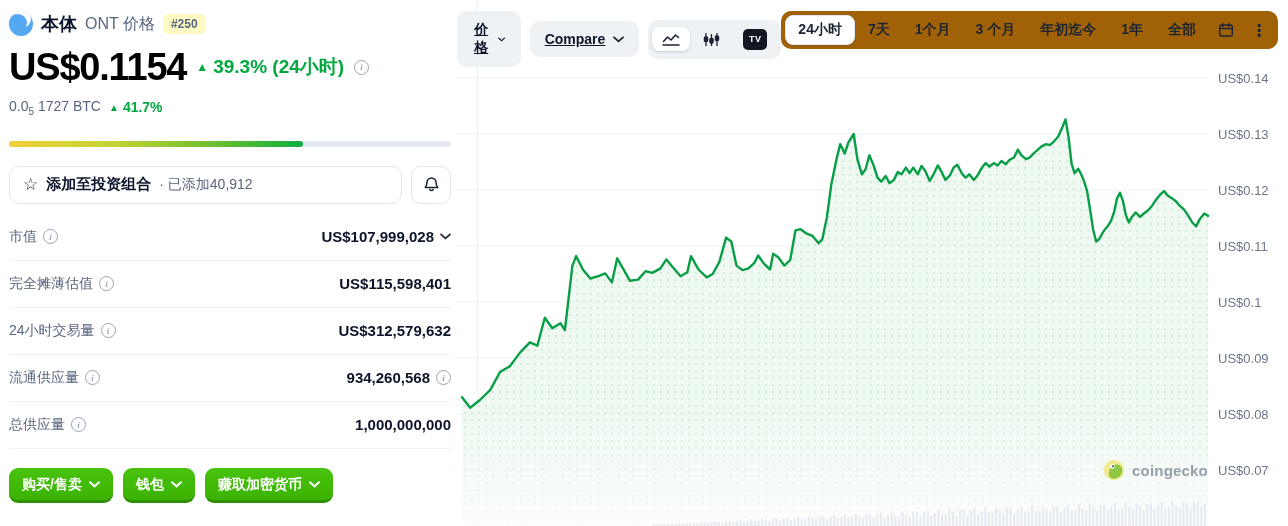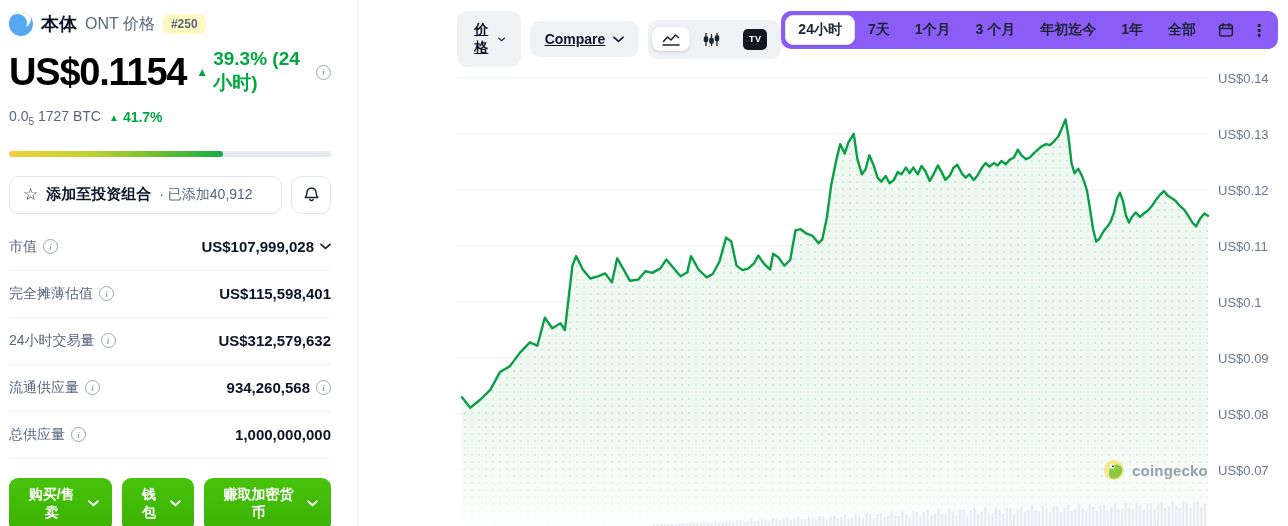--- a/index.html
+++ b/index.html
@@ -3,21 +3,21 @@
 <meta charset="utf-8">
 <style>
   html,body{margin:0;padding:0;}
   body{
     width:1288px;height:526px;position:relative;overflow:hidden;
     background:#ffffff;color:#0d1429;
     font-family:"Liberation Sans","DejaVu Sans",sans-serif;
     -webkit-font-smoothing:antialiased;
   }
   
-  .left-panel{position:absolute;left:0;top:0;width:358px;height:526px;
+  .left-panel{position:absolute;left:0;top:0;width:478px;height:526px;
     border-right:1px solid #eff2f5;padding:10px 26px 0 9px;box-sizing:border-box;}
   .coin-row{display:flex;align-items:center;gap:8px;margin-top:2px;}
   .coin-logo{width:24px;height:24px;border-radius:50%;background:#55a8f2;position:relative;overflow:hidden;flex:0 0 auto;}
   .coin-logo::before{content:"";position:absolute;width:18px;height:18px;border-radius:50%;background:#fff;left:4px;top:-2px;}
   .coin-logo::after{content:"";position:absolute;width:18px;height:18px;border-radius:50%;background:#55a8f2;left:0px;top:2px;}
   .coin-name{font-size:18px;font-weight:700;color:#0d1429;}
   .coin-sub{font-size:16px;color:#58667e;}
   .rank-badge{background:#fef9c3;color:#58667e;font-size:12px;font-weight:600;padding:3px 8px;border-radius:6px;}
   .price-row{display:flex;align-items:center;gap:10px;margin-top:12px;}
   .price{font-size:38px;font-weight:700;letter-spacing:-1.2px;color:#000000;line-height:1;}
@@ -52,21 +52,21 @@
   
   .controls{position:absolute;left:457px;top:11px;right:10px;display:flex;justify-content:space-between;align-items:flex-start;}
   .left-controls{display:flex;gap:9px;align-items:center;text-decoration:underline;}
   .ctrl-btn{background:#eff2f5;border-radius:10px;padding:10px 15px;font-size:14px;font-weight:600;color:#0d1429;
     display:flex;gap:8px;align-items:center;border:none;cursor:pointer;font-family:inherit;}
   .seg{background:#eff2f5;border-radius:10px;padding:4px;display:flex;align-items:center;gap:3px;}
   .seg-item{padding:5px 10px;border-radius:8px;display:flex;align-items:center;cursor:pointer;}
   .seg-item.active{background:#fff;box-shadow:0 1px 3px rgba(20,30,60,.18);}
   .tv-icon{width:24px;height:21px;background:#131722;border-radius:5px;color:#fff;font-weight:800;
     font-size:9px;display:flex;align-items:center;justify-content:center;letter-spacing:.5px;}
-  .time-bar{background:#8b5cf6;border-radius:10px;padding:4px;display:flex;align-items:center;gap:1px;}
+  .time-bar{background:#a16207;border-radius:10px;padding:4px;display:flex;align-items:center;gap:1px;}
   .time-item{padding:6px 12px;font-size:14px;font-weight:600;color:#1b2433;border-radius:8px;cursor:pointer;white-space:nowrap;}
   .time-item.active{background:#fff;border:1px solid #e3e8f0;box-shadow:0 1px 2px rgba(20,30,60,.14);padding:5px 12px;}
   .icon-item{padding:5px 9px;display:flex;align-items:center;cursor:pointer;}
   .kebab{font-size:16px;font-weight:700;color:#1b2433;padding:2px 7px;cursor:pointer;}
   
   #chart-svg{position:absolute;left:455px;top:60px;}
   .watermark{position:absolute;left:1103px;top:459px;display:flex;align-items:center;gap:7px;z-index:5;}
   .watermark-text{font-size:15px;font-weight:700;color:#96a0ab;letter-spacing:.2px;}
 </style>
 </head>

